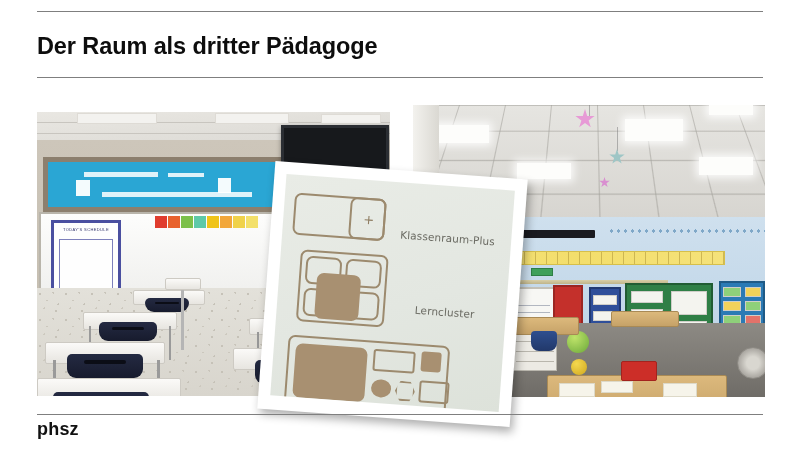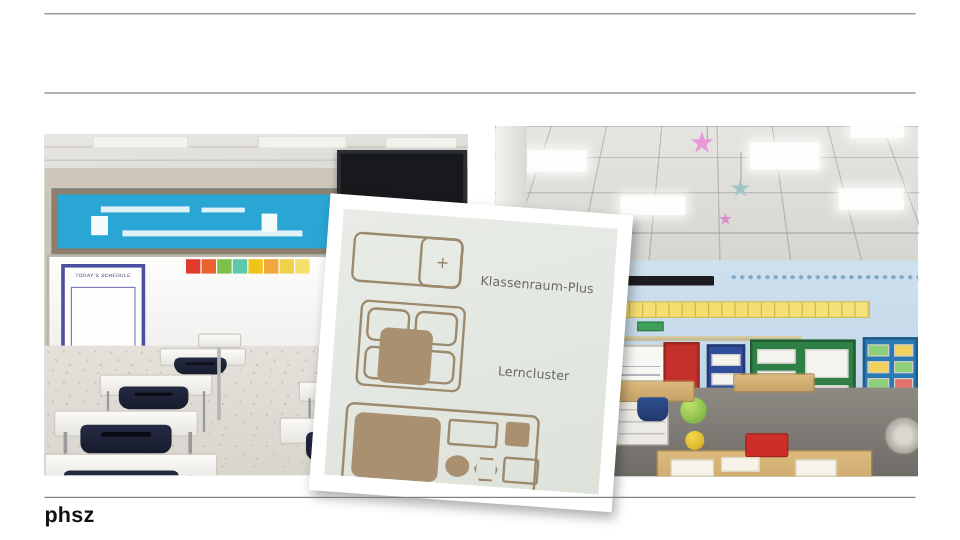--- a/index.html
+++ b/index.html
@@ -311,20 +311,21 @@
     background: #a89071;
     border-radius: 50%;
   }
 </style>
 </head>
 <body>
 
 <div class="slide">
 
   <div class="rule rule-top"></div>
+  <h1 class="slide-title">Der Raum als dritter Pädagoge</h1>
   <div class="rule rule-under"></div>
 
   <div class="photo photo-left">
 
     <div class="lp-ceiling"></div>
     <div class="lp-ceil-line" style="top:10px"></div>
     <div class="lp-ceil-line" style="top:21px"></div>
     <div class="lp-ceil-tile" style="left:40px;top:1px;width:78px;height:9px"></div>
     <div class="lp-ceil-tile" style="left:178px;top:1px;width:72px;height:9px"></div>
     <div class="lp-ceil-tile" style="left:284px;top:2px;width:58px;height:8px"></div>

